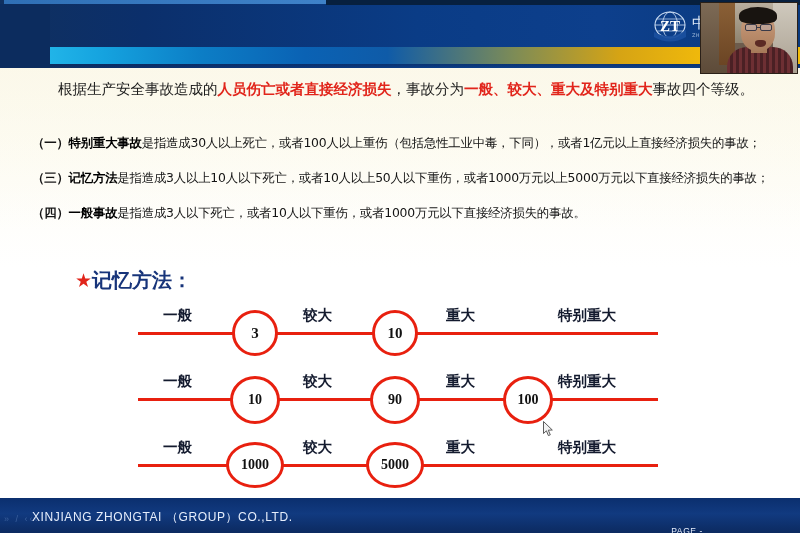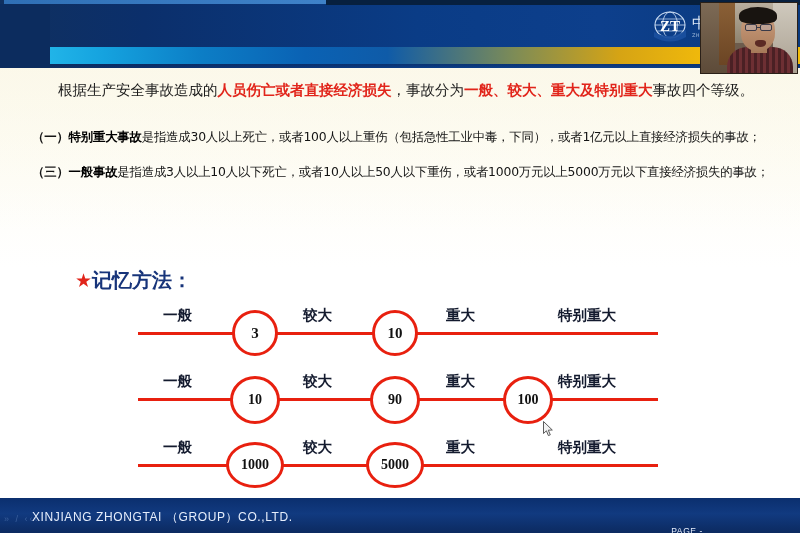--- a/index.html
+++ b/index.html
@@ -118,29 +118,29 @@
   }
 
   
   .intro {
     position: absolute;
     left: 58px; top: 80px;
     width: 700px;
     font-size: 14.5px;
     line-height: 20px;
     color: #1b1b1b;
-    font-family: Liberation Serif, serif;
+    font-family: Liberation Mono, monospace;
     white-space: nowrap;
   }
   .intro .red { color: #e1251b; font-weight: bold; }
 
   
   .items {
     position: absolute;
-    left: 32px; top: 130px;
+    left: 32px; top: 136px;
     width: 750px;
   }
   .item {
     font-size: 12.4px;
     line-height: 13px;
     color: #141414;
     font-family: "DejaVu Sans", sans-serif;
     white-space: nowrap;
     margin-bottom: 22px;
     letter-spacing: -0.2px;
@@ -328,21 +328,24 @@
 
   <div class="intro">
     <span>根据生产安全事故造成的</span><span class="red">人员伤亡或者直接经济损失</span><span>，事故分为</span><span class="red">一般、较大、重大及特别重大</span><span>事故四个等级。</span>
   </div>
 
   <div class="items">
     <div class="item">
       <span class="num">（一）</span><b>特别重大事故</b><span>是指造成30人以上死亡，或者100人以上重伤（包括急性工业中毒，下同），或者1亿元以上直接经济损失的事故；</span>
     </div>
     <div class="item">
-      <span class="num">（三）</span><b>一般事故</b><span>是指造成3人以上10人以下死亡，或者10人以上50人以下重伤，或者1000万元以上5000万元以下直接经济损失的事故；</span>
+      <span class="num">（三）</span><b>记忆方法</b><span>是指造成3人以上10人以下死亡，或者10人以上50人以下重伤，或者1000万元以上5000万元以下直接经济损失的事故；</span>
+    </div>
+    <div class="item">
+      <span class="num">（四）</span><b>一般事故</b><span>是指造成3人以下死亡，或者10人以下重伤，或者1000万元以下直接经济损失的事故。</span>
     </div>
   </div>
 
   <div class="mem-head">
     <span class="star">★</span><span>记忆方法：</span>
   </div>
 
   <div class="diagram">
 
     <div class="row">

